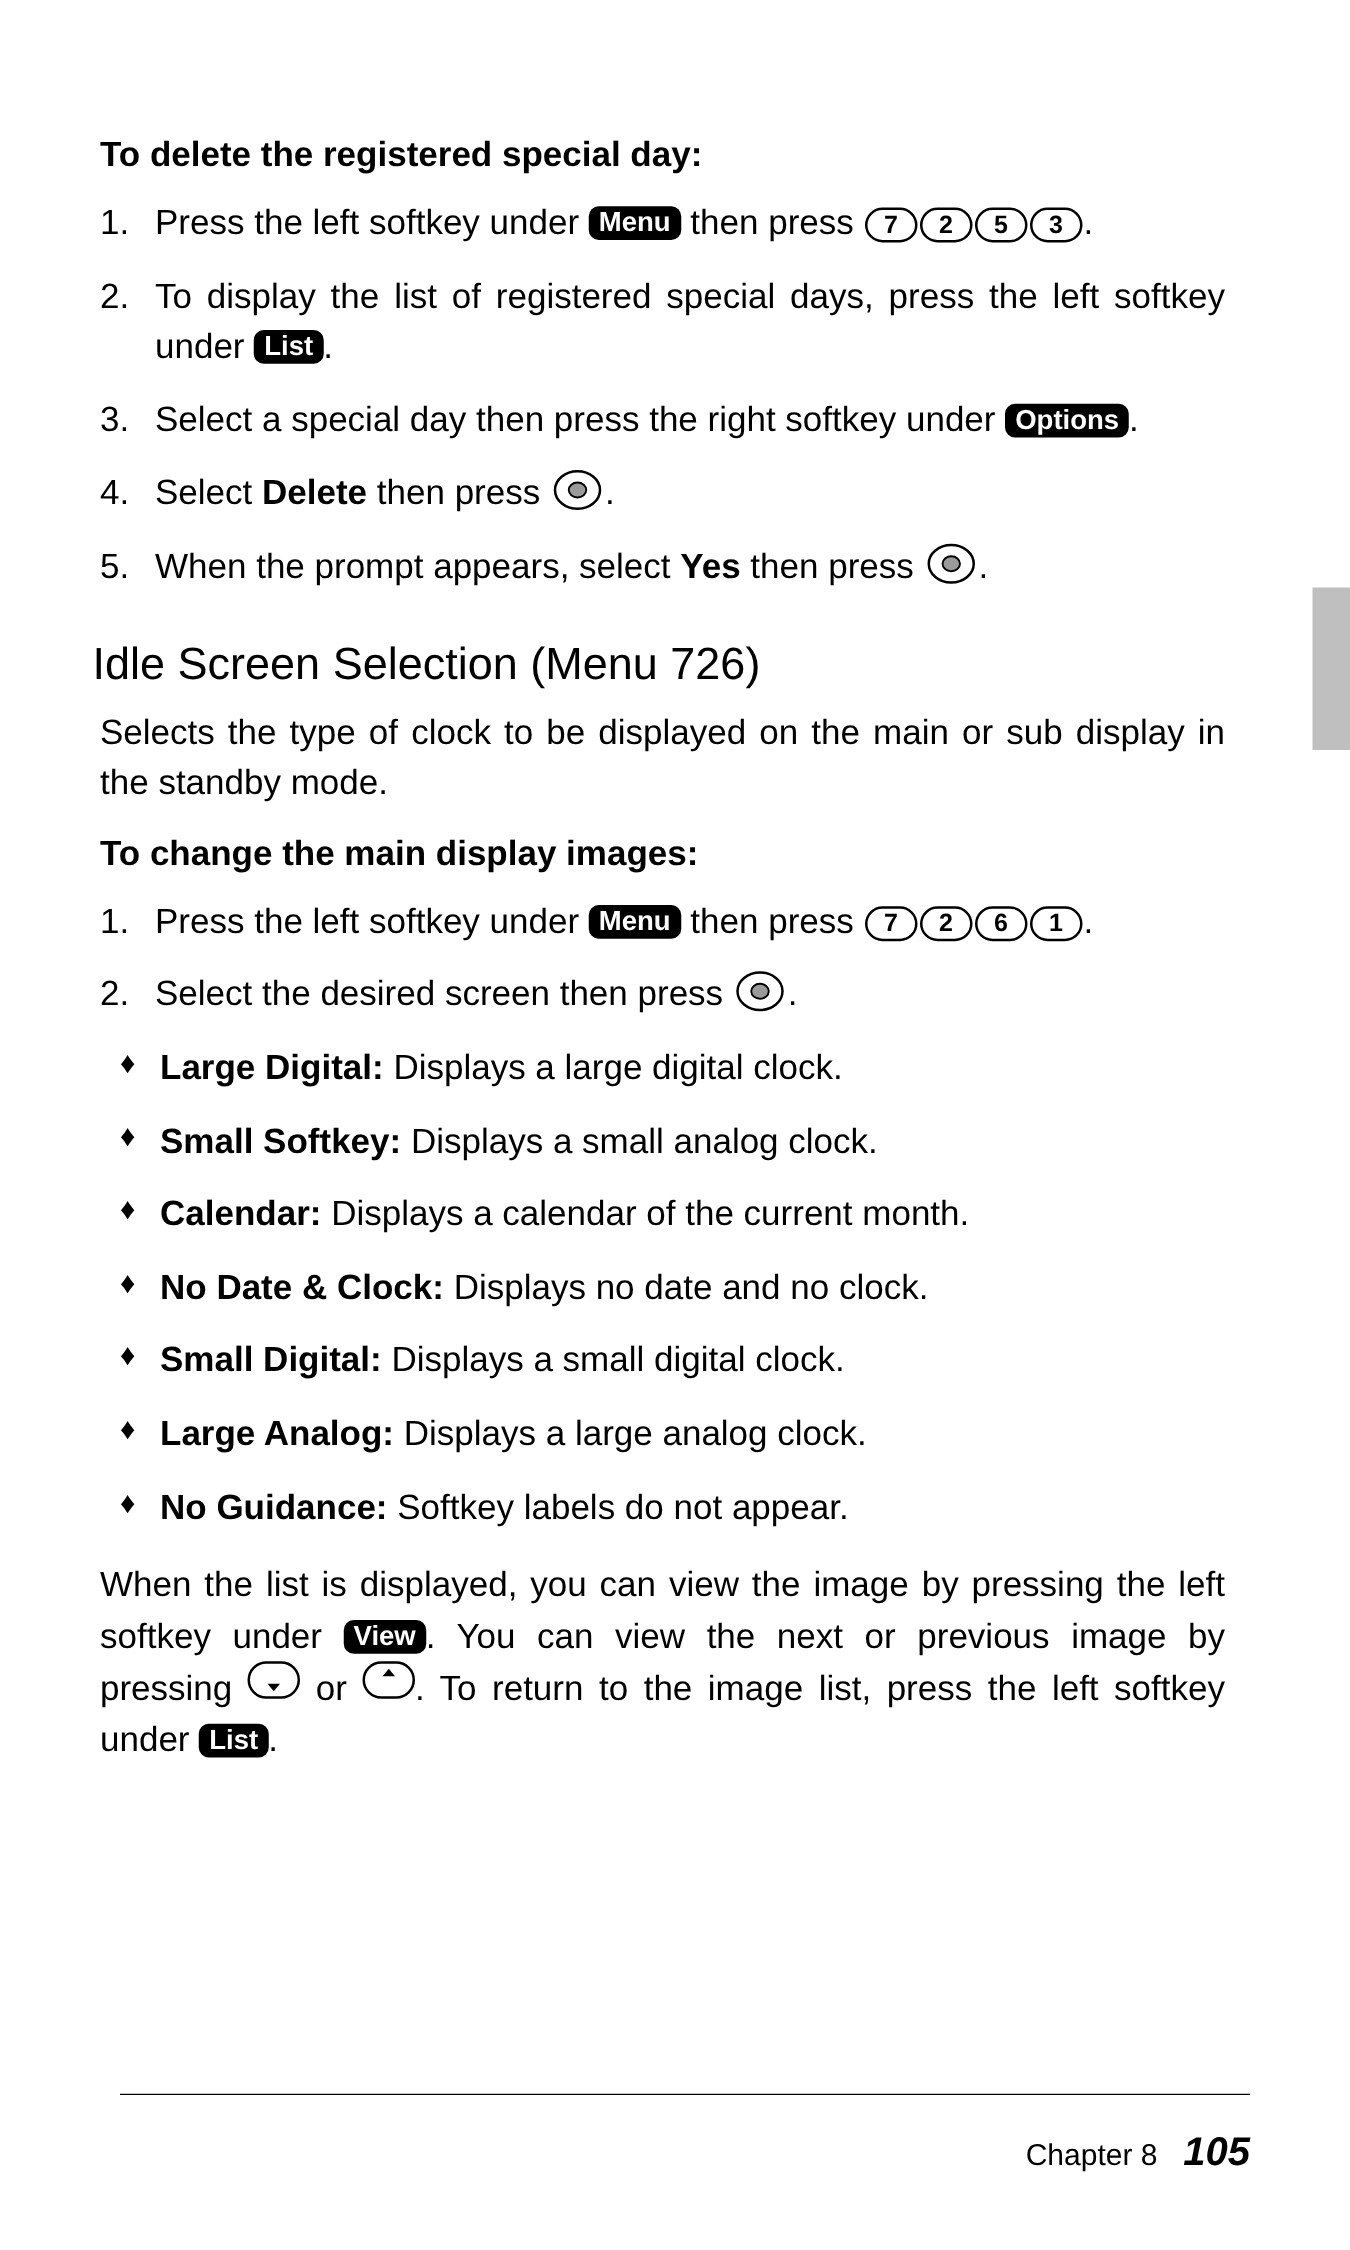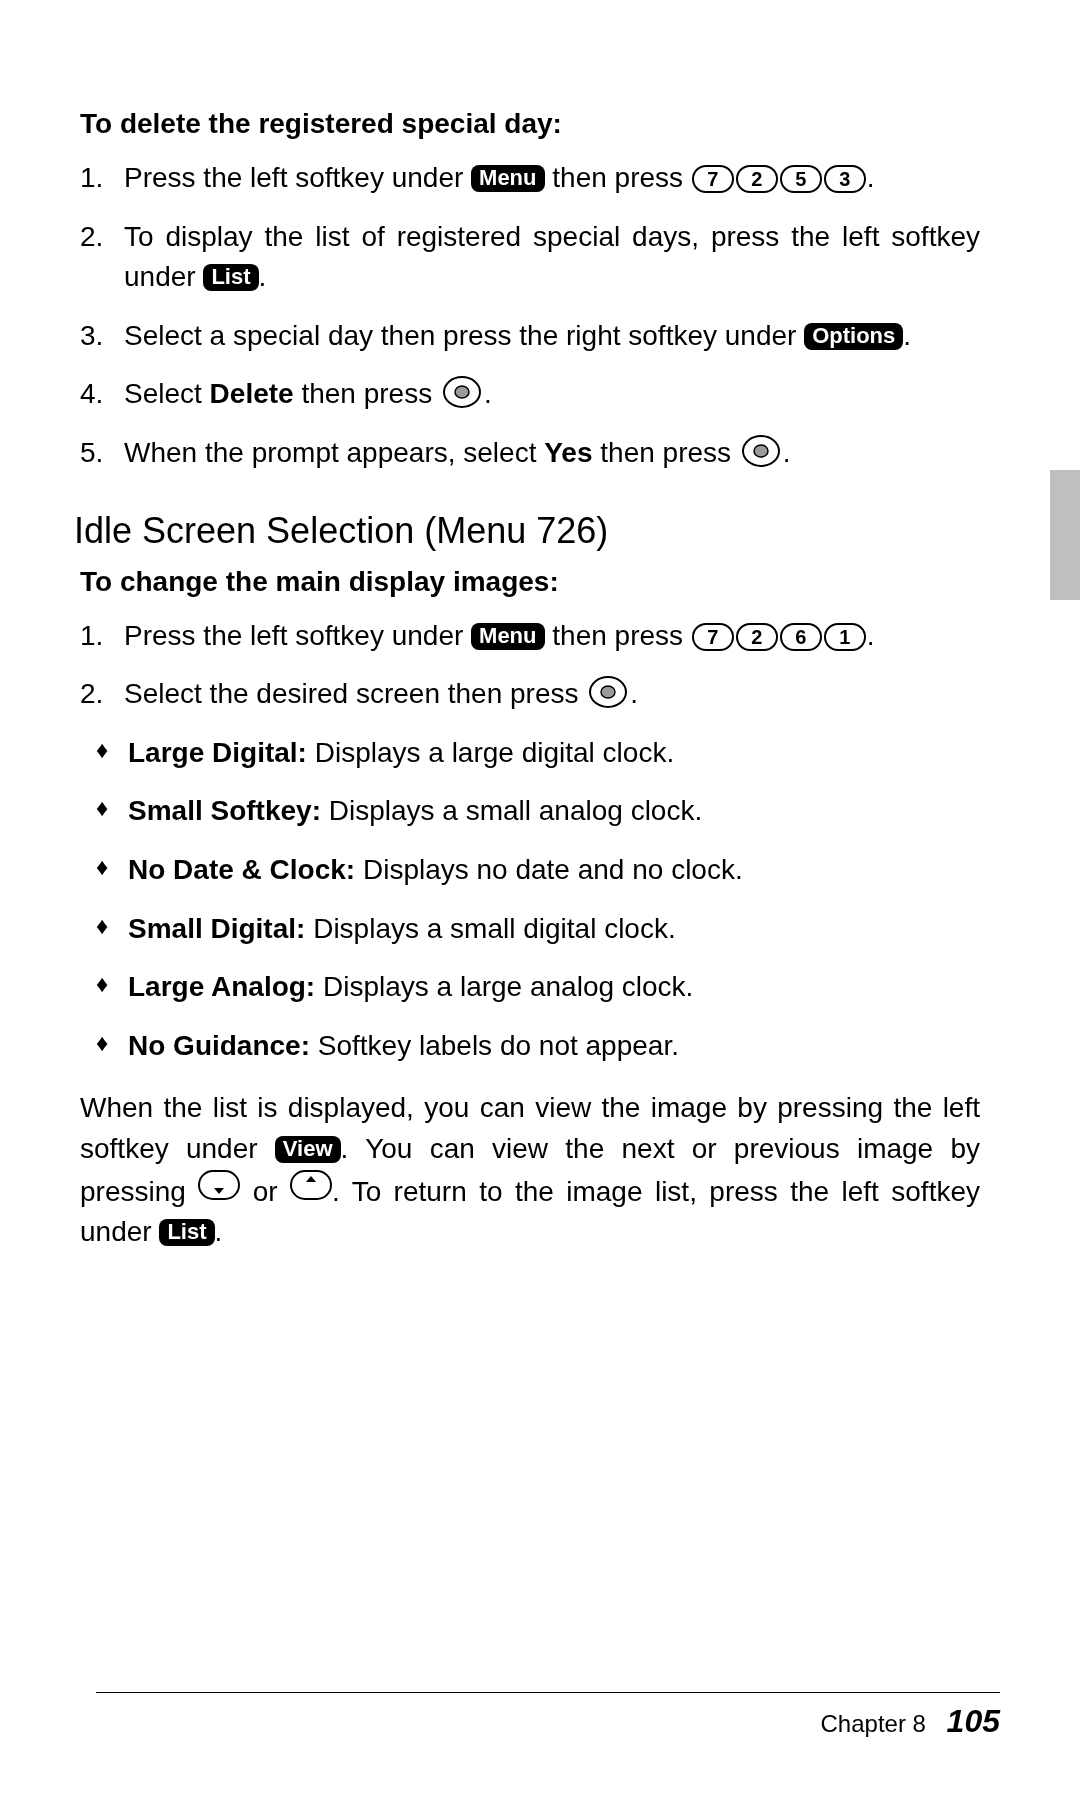--- a/index.html
+++ b/index.html
@@ -143,21 +143,21 @@
     width: 30px;
     height: 130px;
     background: #bfbfbf;
   }
   .footer {
     position: absolute;
     bottom: 60px;
     left: 96px;
     right: 80px;
     border-top: 1px solid #000;
-    padding-top: 10px;
+    padding-top: 27px;
     text-align: right;
     font-size: 24px;
   }
   .footer .pn {
     font-weight: bold;
     font-style: italic;
     font-size: 32px;
     margin-left: 14px;
   }
   .justify { text-align: justify; }
@@ -189,38 +189,40 @@
     </li>
     <li>
       <span>When the prompt appears, select </span><span class="bold">Yes</span><span> then press </span><span class="okbtn"><svg width="40" height="34">
             <ellipse cx="20" cy="17" rx="18" ry="15" fill="none" stroke="#000" stroke-width="2"></ellipse>
             <ellipse cx="20" cy="17" rx="7" ry="6" fill="#9a9a9a" stroke="#000" stroke-width="1.5"></ellipse>
           </svg></span><span>.</span>
     </li>
   </ol>
 
   <div class="h2">Idle Screen Selection (Menu 726)</div>
+  <div class="para justify">Selects the type of clock to be displayed on the main or sub display in the standby mode.</div>
 
   <div class="subhead">To change the main display images:</div>
 
   <ol class="steps">
     <li>
       <span>Press the left softkey under </span><span class="pill">Menu</span><span> then press </span><span class="keycap">7</span><span class="keycap">2</span><span class="keycap">6</span><span class="keycap">1</span><span>.</span>
     </li>
     <li>
       <span>Select the desired screen then press </span><span class="okbtn"><svg width="40" height="34">
             <ellipse cx="20" cy="17" rx="18" ry="15" fill="none" stroke="#000" stroke-width="2"></ellipse>
             <ellipse cx="20" cy="17" rx="7" ry="6" fill="#9a9a9a" stroke="#000" stroke-width="1.5"></ellipse>
           </svg></span><span>.</span>
     </li>
   </ol>
 
   <ul class="bullets">
     <li><span class="bold">Large Digital:</span><span> Displays a large digital clock.</span></li>
     <li><span class="bold">Small Softkey:</span><span> Displays a small analog clock.</span></li>
+    <li><span class="bold">Calendar:</span><span> Displays a calendar of the current month.</span></li>
     <li><span class="bold">No Date &amp; Clock:</span><span> Displays no date and no clock.</span></li>
     <li><span class="bold">Small Digital:</span><span> Displays a small digital clock.</span></li>
     <li><span class="bold">Large Analog:</span><span> Displays a large analog clock.</span></li>
     <li><span class="bold">No Guidance:</span><span> Softkey labels do not appear.</span></li>
   </ul>
 
   <div class="para justify">
     <span>When the list is displayed, you can view the image by pressing the left softkey under </span><span class="pill">View</span><span>. You can view the next or previous image by pressing </span><span class="arrowbtn down"></span><span> or </span><span class="arrowbtn up"></span><span>. To return to the image list, press the left softkey under </span><span class="pill">List</span><span>.</span>
   </div>
 

